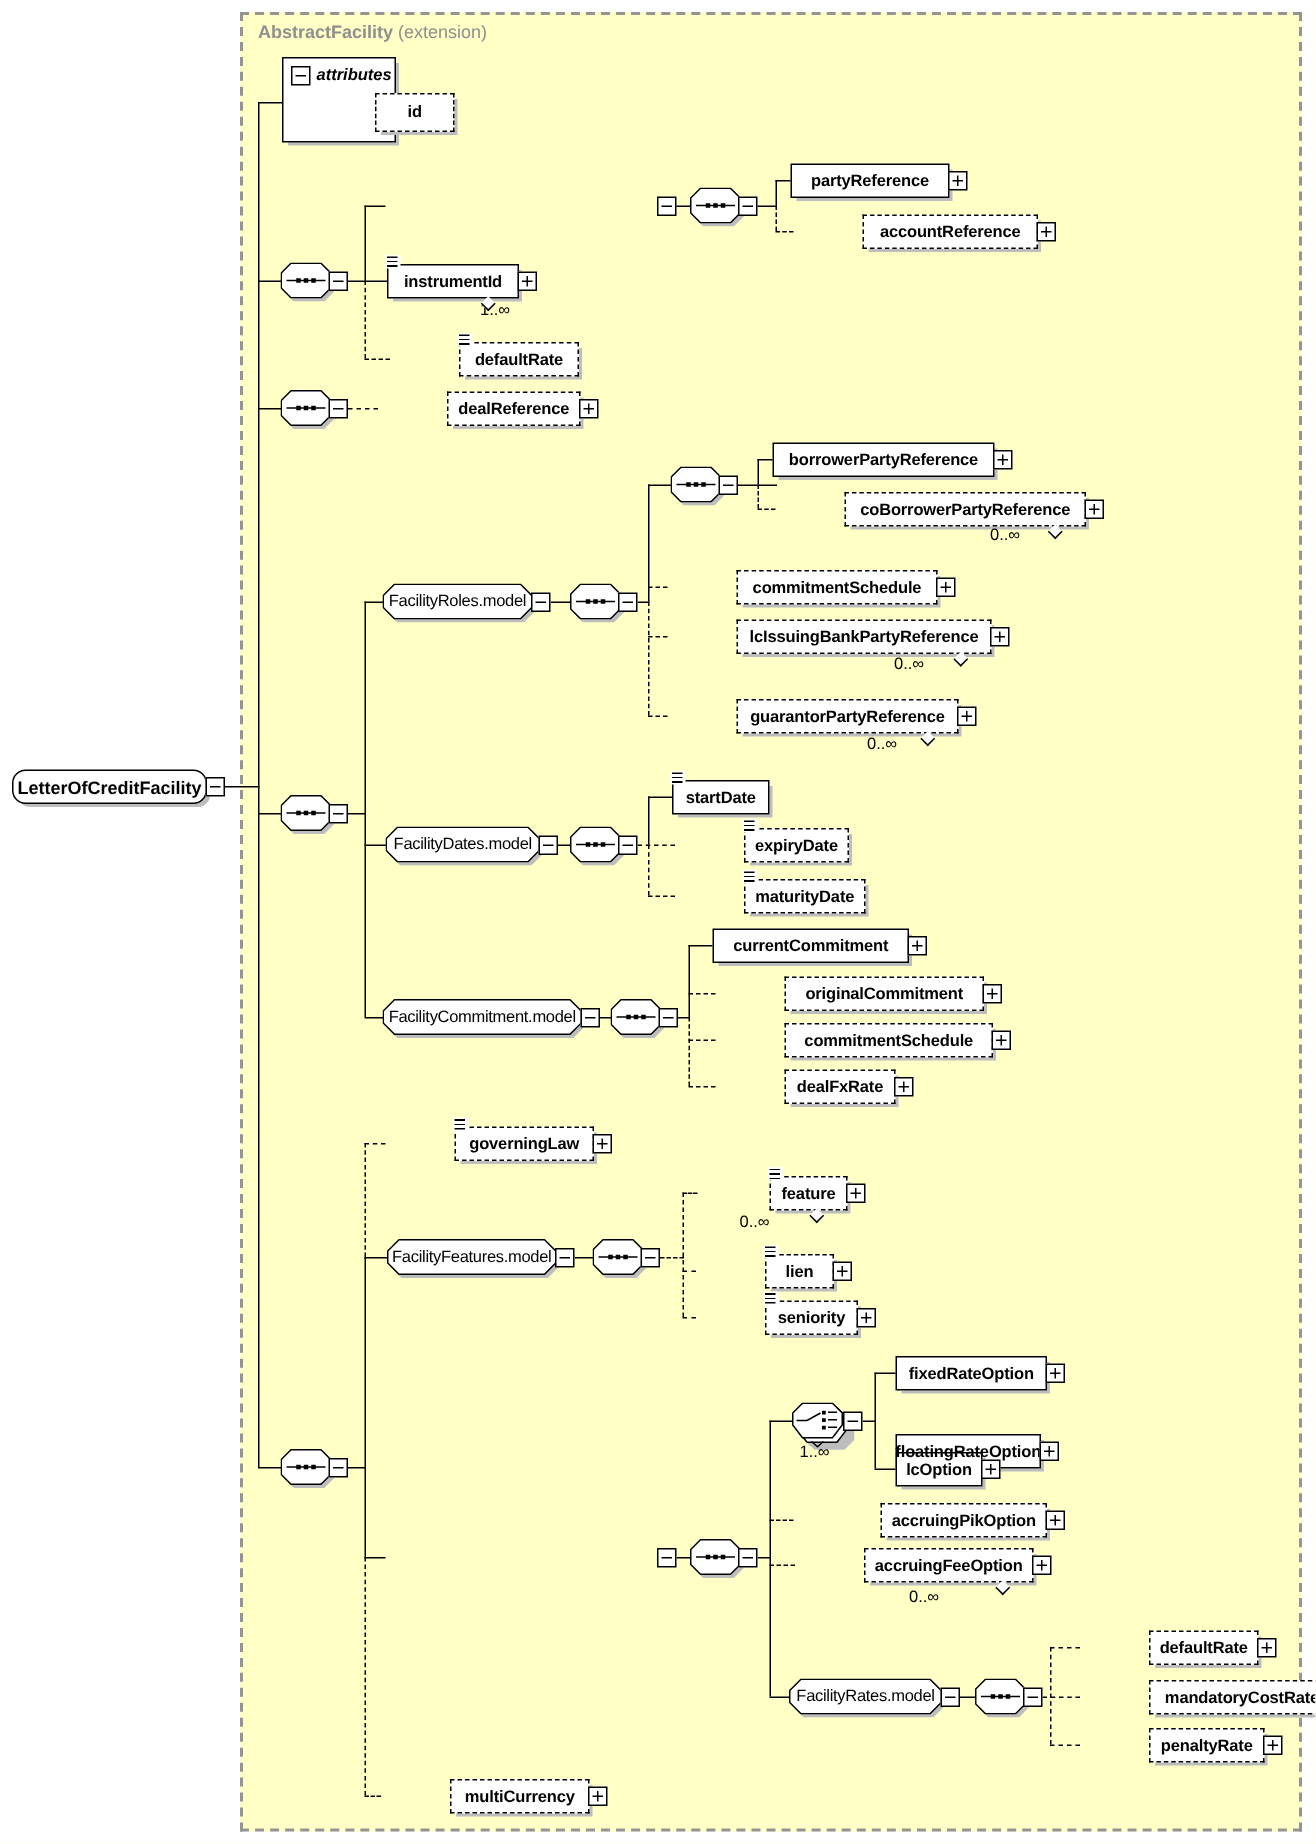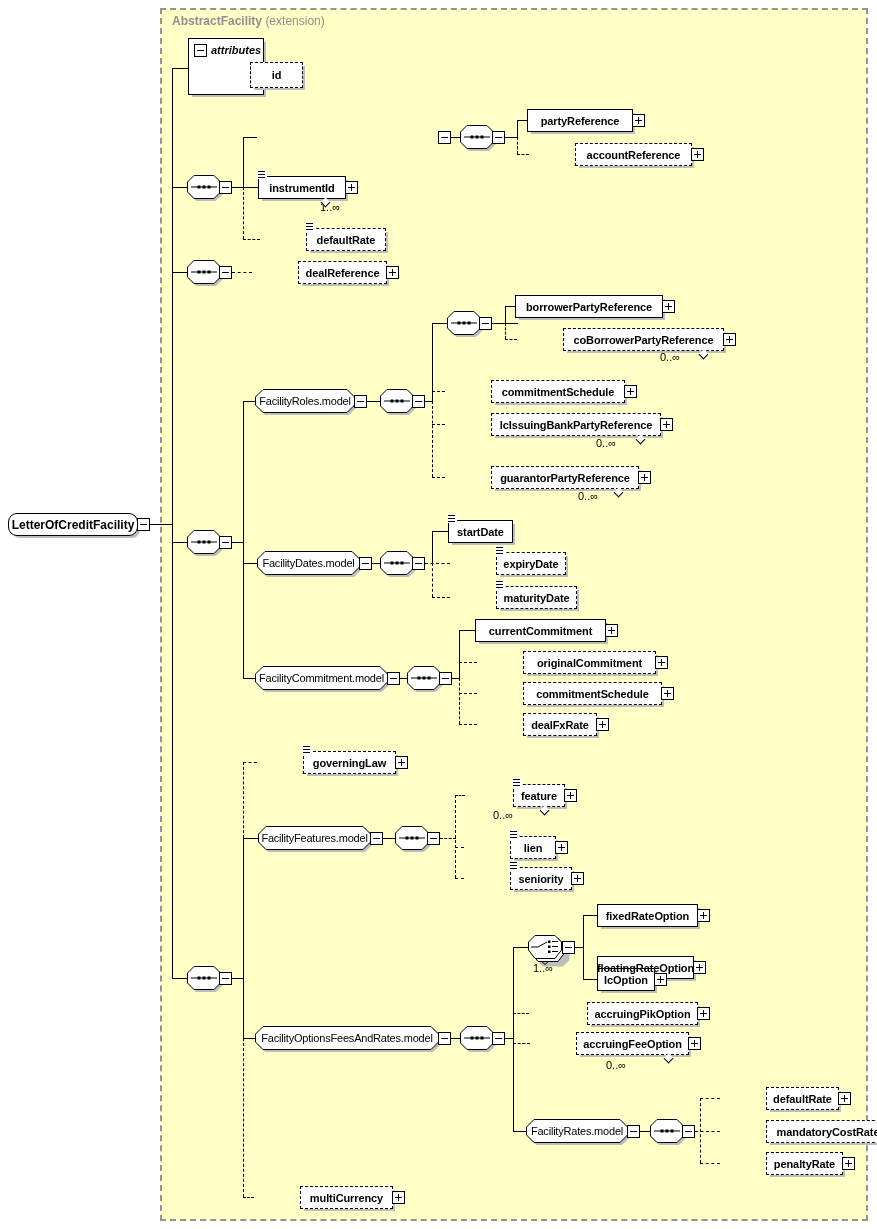--- a/index.html
+++ b/index.html
@@ -306,26 +306,20 @@
       <span class="lbl">FacilityCommitment.model</span>
     </div>
   <div class="pm" style="left:387px;top:672px"></div>
   <div class="oct" style="left:258px;top:826px;width:113px">
       <svg width="113" height="24" class="octsvg">
         <polygon points="8,0.5 105,0.5 112.5,8 112.5,16 105,23.5 8,23.5 0.5,16 0.5,8"></polygon>
       </svg>
       <span class="lbl">FacilityFeatures.model</span>
     </div>
   <div class="pm" style="left:370px;top:832px"></div>
-  <div class="oct" style="left:255px;top:1026px;width:184px">
-      <svg width="184" height="24" class="octsvg">
-        <polygon points="8,0.5 176,0.5 183.5,8 183.5,16 176,23.5 8,23.5 0.5,16 0.5,8"></polygon>
-      </svg>
-      <span class="lbl">FacilityOptionsFeesAndRates.model</span>
-    </div>
   <div class="pm" style="left:438px;top:1032px"></div>
   <div class="oct" style="left:526px;top:1119px;width:102px">
       <svg width="102" height="24" class="octsvg">
         <polygon points="8,0.5 94,0.5 101.5,8 101.5,16 94,23.5 8,23.5 0.5,16 0.5,8"></polygon>
       </svg>
       <span class="lbl">FacilityRates.model</span>
     </div>
   <div class="pm" style="left:627px;top:1125px"></div>
 
   <div class="el" style="left:527px;top:109px;width:106px">

